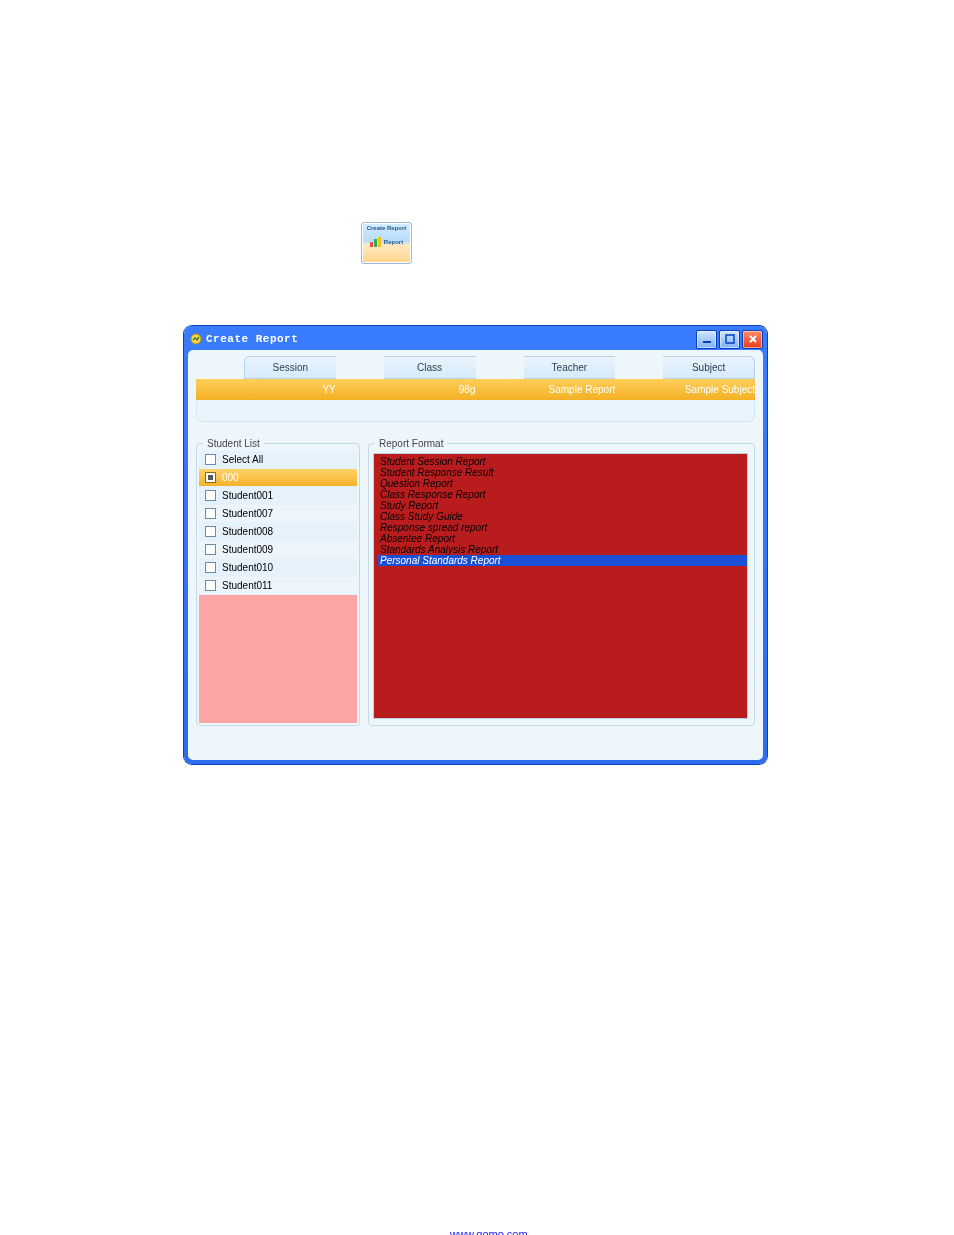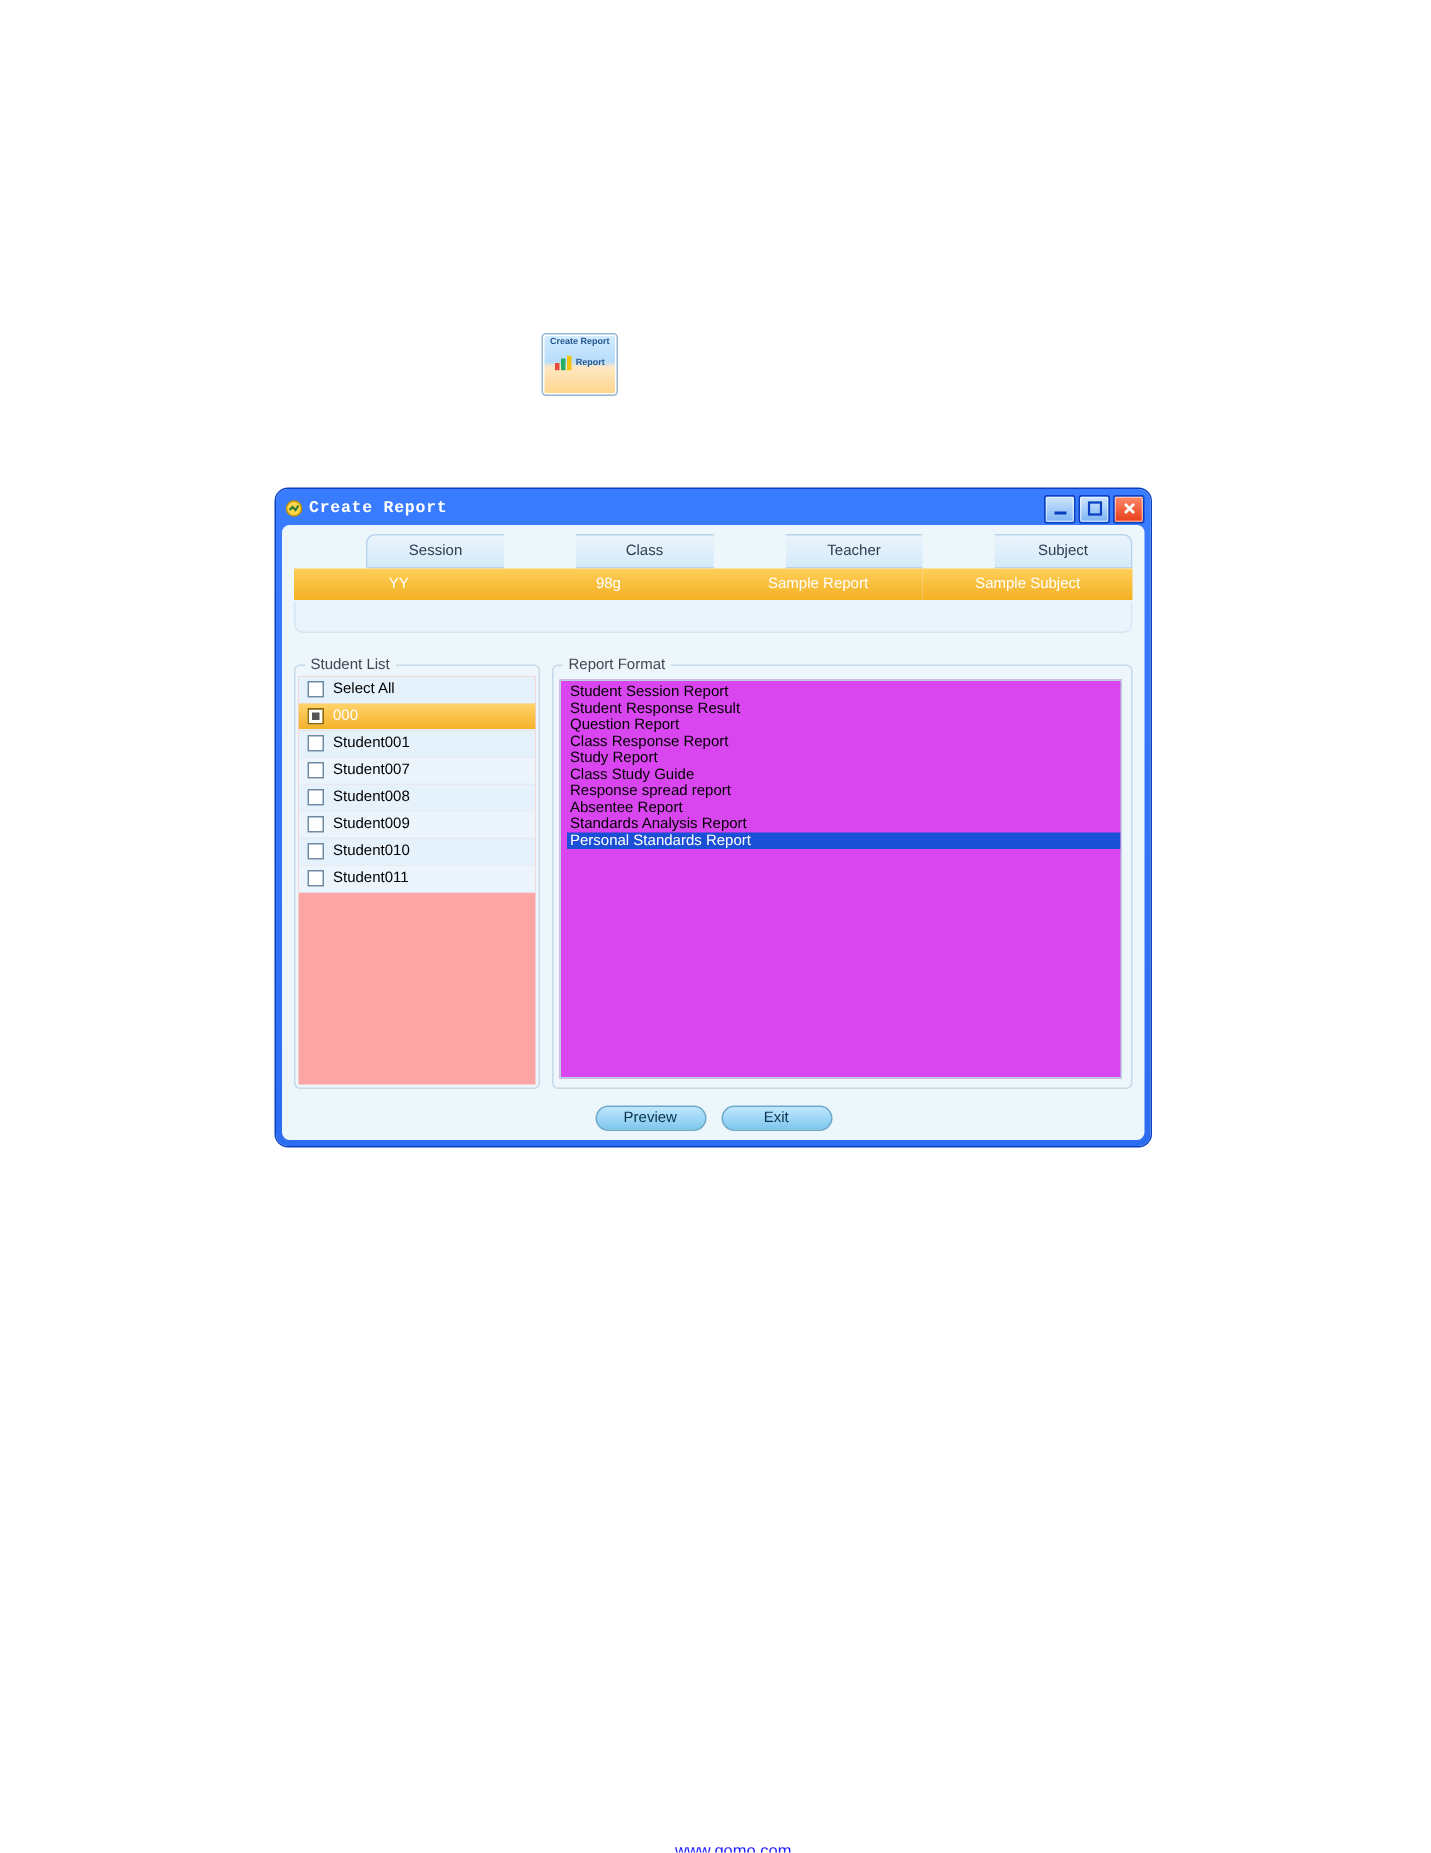--- a/index.html
+++ b/index.html
@@ -88,21 +88,21 @@
   }
   .header-cell:first-child { border-left:1px solid #b8d4ec; border-top-left-radius:6px; }
   .header-cell:last-child  { border-right:1px solid #b8d4ec; border-top-right-radius:6px; }
 
   .value-row {
     display:grid;
     grid-template-columns: 1fr 1fr 1fr 1fr;
     margin: 0 8px;
   }
   .value-cell {
-    text-align:center;
+    text-align:right;
     font-size:10px;
     color:#fff;
     padding:5px 0;
     background: linear-gradient(#ffcf5a,#f3b023);
     border-bottom:1px solid #e9f4fd;
   }
   .filler-row {
     margin: 0 8px;
     height: 20px;
     background: #e9f4fd;
@@ -156,26 +156,27 @@
     border:1px solid #6f8aa4;
     background:#fff;
     margin-right:6px;
     display:inline-block;
     box-sizing:border-box;
   }
   .student-row.selected .chk { background:#fff; border-color:#946a00; box-shadow: inset 0 0 0 2px #fff, inset 0 0 0 5px #555; }
 
   .format-list {
     position:absolute; left:4px; right:6px; top:4px; bottom:6px;
-    background:#d946ef;
+    background:#b91c1c;
     border:1px solid #bcd1e0;
     font-size:10px;
     line-height:11px;
     padding:2px 0 15px 4px;
     overflow:hidden;
+    font-style:italic;
   }
   .format-item { padding:0 2px; white-space:nowrap; }
   .format-item.selected { background:#1b4fd6; color:#fff; }
 
   .footer {
     position:absolute;
     left:0; right:0; bottom:6px;
     display:flex;
     justify-content:center;
     gap:10px;
@@ -310,21 +311,17 @@
               <div class="format-item">Study Report</div>
               <div class="format-item">Class Study Guide</div>
               <div class="format-item">Response spread report</div>
               <div class="format-item">Absentee Report</div>
               <div class="format-item">Standards Analysis Report</div>
               <div class="format-item selected">Personal Standards Report</div>
             </div>
         </fieldset>
       </div>
 
-      <div class="footer">
-        <div class="btn">Preview</div>
-        <div class="btn">Exit</div>
-      </div>
     </div>
   </div>
 
   <a class="page-link" href="#">www.qomo.com</a>
 </div>
 
 </body></html>

